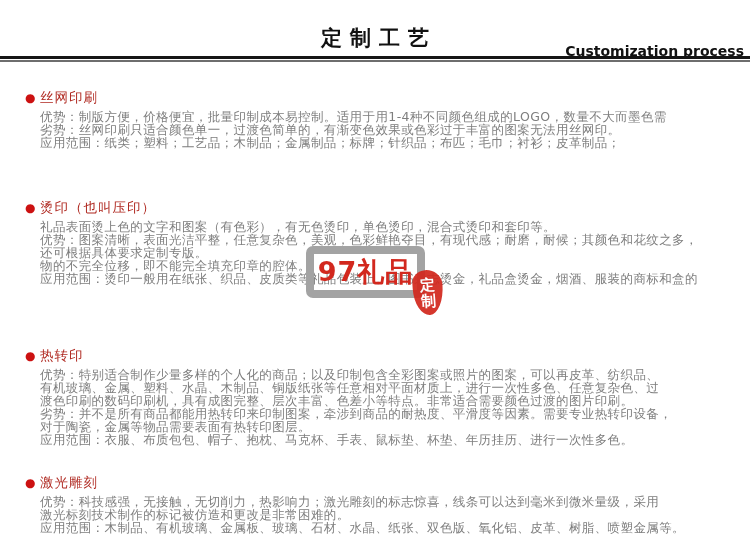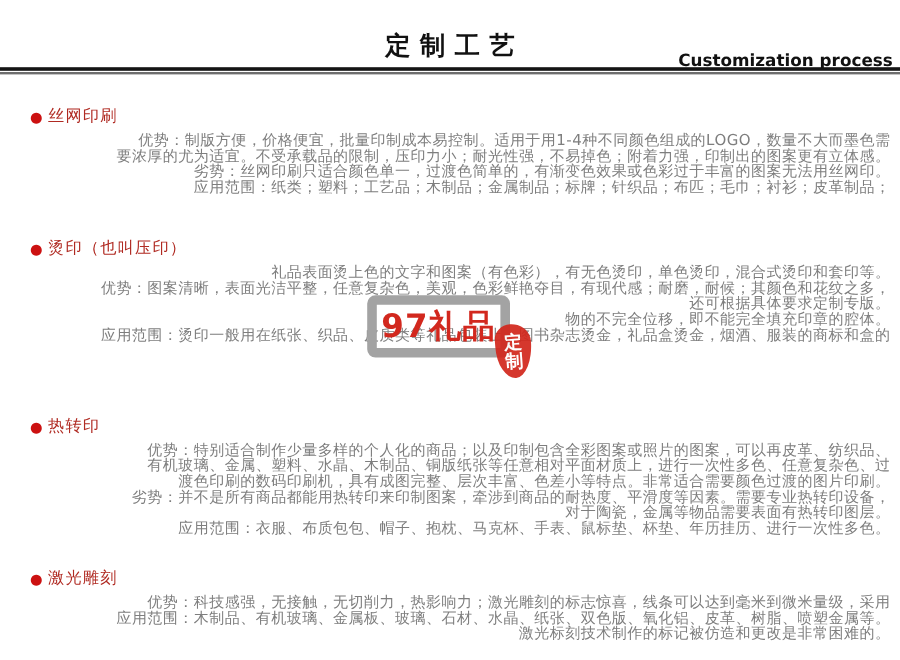--- a/index.html
+++ b/index.html
@@ -20,21 +20,21 @@
   .hdr-rule .r2{height:2px;background:#6e6e6e;margin-top:1px;}
   
   .sec{position:absolute;left:0;width:750px;}
   .sec-title{
     position:relative;padding-left:40px;font-size:13.5px;font-weight:normal;
     color:#b02a22;height:17px;line-height:17px;letter-spacing:1px;
   }
   .bullet{
     position:absolute;left:25px;top:1px;color:#cc1111;font-size:12px;line-height:16px;
   }
-  .sec-body{padding-right:8px;margin-top:4px;text-align:right;}
+  .sec-body{padding-left:40px;padding-right:8px;margin-top:4px;}
   .tline{
     font-size:12.5px;line-height:13px;color:#7e7e7e;letter-spacing:0.4px;
     white-space:nowrap;
   }
   
   .wm-box{
     position:absolute;left:306px;top:246px;width:103px;height:36px;
     border:8px solid #a3a3a3;border-radius:7px;z-index:10;
     display:flex;align-items:center;justify-content:center;
     font-size:27px;font-weight:bold;color:#d2281e;letter-spacing:1px;
@@ -59,21 +59,20 @@
     <div class="r2"></div>
   </div>
 
   <section class="sec" style="top:89px">
     <div class="sec-title">
       <span class="bullet">●</span>
       <span>丝网印刷</span>
     </div>
     <div class="sec-body">
       <div class="tline">优势：制版方便，价格便宜，批量印制成本易控制。适用于用1-4种不同颜色组成的LOGO，数量不大而墨色需</div>
-      <div class="tline">要浓厚的尤为适宜。不受承载品的限制，压印力小；耐光性强，不易掉色；附着力强，印制出的图案更有立体感。</div>
       <div class="tline">劣势：丝网印刷只适合颜色单一，过渡色简单的，有渐变色效果或色彩过于丰富的图案无法用丝网印。</div>
       <div class="tline">应用范围：纸类；塑料；工艺品；木制品；金属制品；标牌；针织品；布匹；毛巾；衬衫；皮革制品；</div>
     </div>
   </section>
 
   <section class="sec" style="top:199px">
     <div class="sec-title">
       <span class="bullet">●</span>
       <span>烫印（也叫压印）</span>
     </div>
@@ -101,22 +100,22 @@
     </div>
   </section>
 
   <section class="sec" style="top:474px">
     <div class="sec-title">
       <span class="bullet">●</span>
       <span>激光雕刻</span>
     </div>
     <div class="sec-body">
       <div class="tline">优势：科技感强，无接触，无切削力，热影响力；激光雕刻的标志惊喜，线条可以达到毫米到微米量级，采用</div>
+      <div class="tline">激光标刻技术制作的标记被仿造和更改是非常困难的。</div>
       <div class="tline">应用范围：木制品、有机玻璃、金属板、玻璃、石材、水晶、纸张、双色版、氧化铝、皮革、树脂、喷塑金属等。</div>
-      <div class="tline">激光标刻技术制作的标记被仿造和更改是非常困难的。</div>
     </div>
   </section>
 
   <div class="wm-box">
     <span>97礼品</span>
   </div>
   <div class="wm-seal">
     <span>定</span>
     <span>制</span>
   </div>

